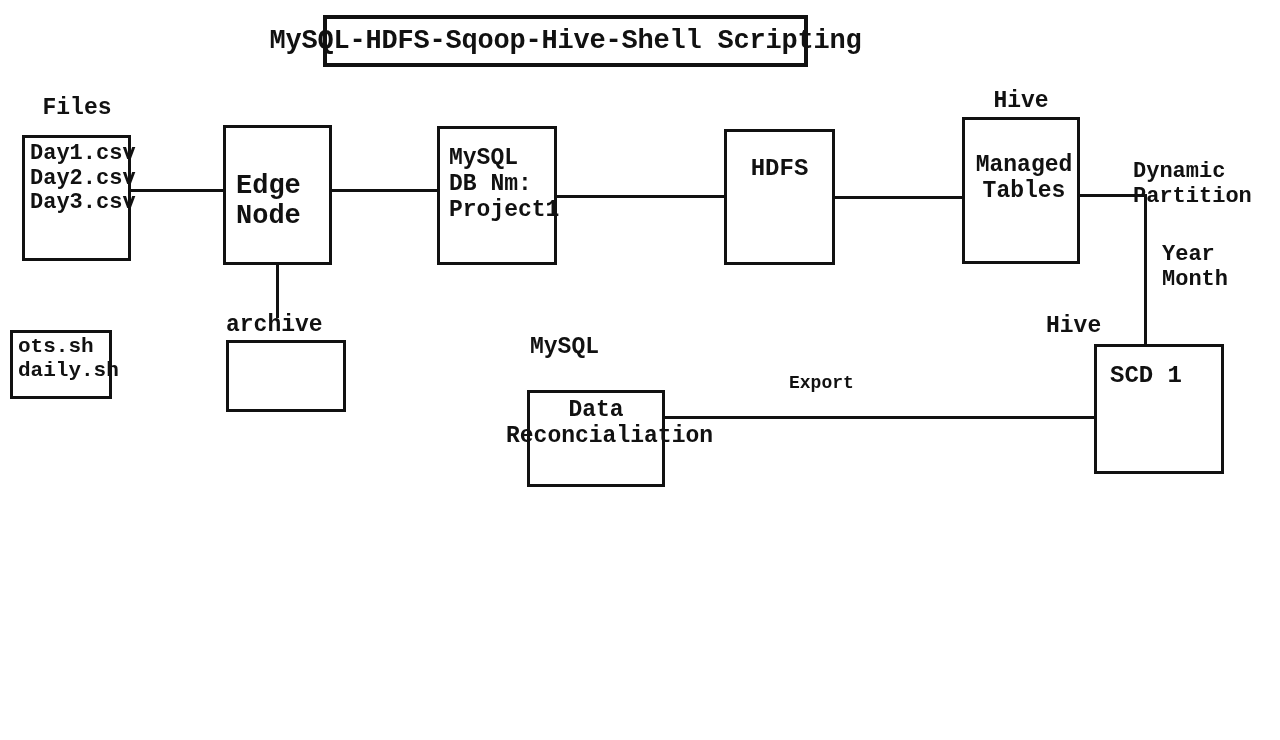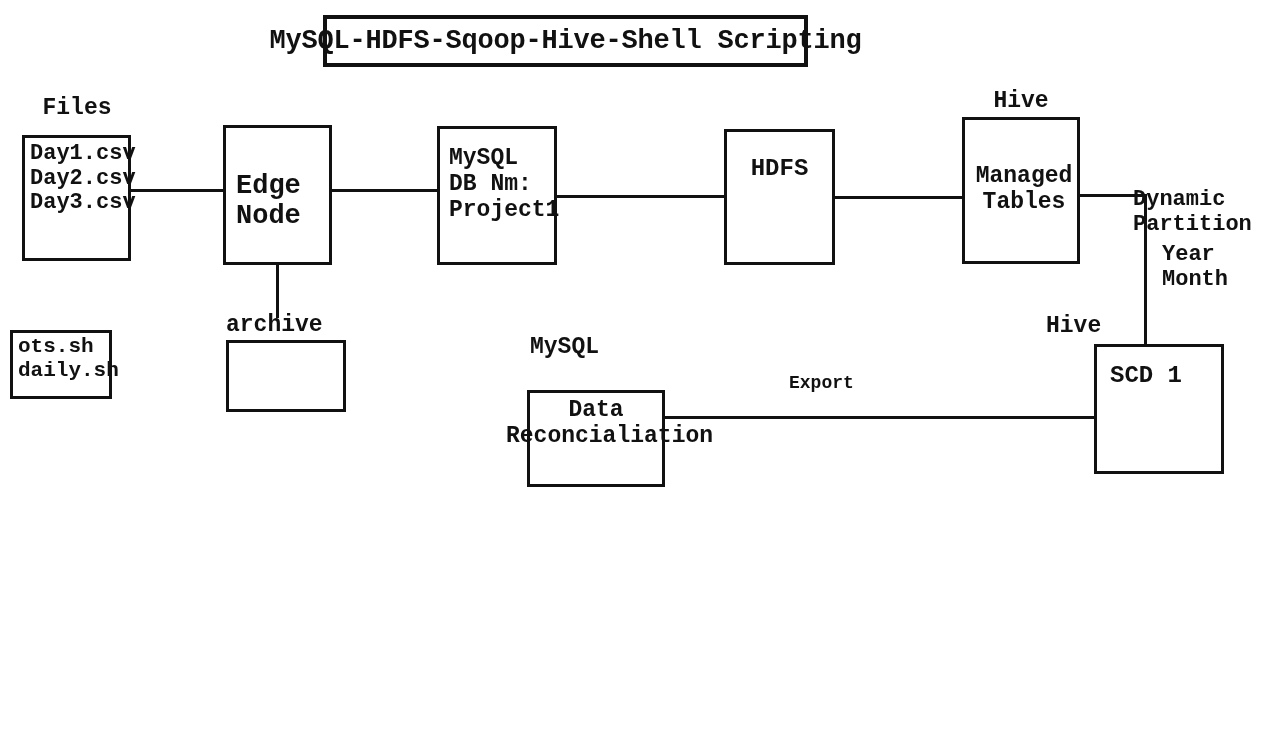--- a/index.html
+++ b/index.html
@@ -108,27 +108,27 @@
   <div class="line-h" style="left:556px; top:195px; width:170px;"></div>
 
   <div class="box" style="left:724px; top:129px; width:111px; height:136px;"></div>
   <div class="box-text centered" style="left:724px; top:156px; width:111px; font-size:24px;">HDFS</div>
 
   <div class="line-h" style="left:834px; top:196px; width:130px;"></div>
 
   <div class="label centered" style="left:962px; top:89px; width:118px; font-size:23px;">Hive</div>
 
   <div class="box" style="left:962px; top:117px; width:118px; height:147px;"></div>
-  <div class="box-text centered" style="left:962px; top:164px; width:124px; font-size:23px;">Managed
+  <div class="box-text centered" style="left:962px; top:153px; width:124px; font-size:23px;">Managed
 Tables</div>
 
   <div class="line-h" style="left:1079px; top:194px; width:68px;"></div>
   <div class="line-v" style="left:1144px; top:194px; width:3px; height:150px;"></div>
 
-  <div class="label" style="left:1133px; top:188px; font-size:22px;">Dynamic
+  <div class="label" style="left:1133px; top:160px; font-size:22px;">Dynamic
 Partition</div>
 
   <div class="label" style="left:1162px; top:243px; font-size:22px;">Year
 Month</div>
 
   <div class="label" style="left:1046px; top:314px; font-size:23px;">Hive</div>
 
   <div class="box" style="left:1094px; top:344px; width:130px; height:130px;"></div>
   <div class="box-text" style="left:1110px; top:363px; width:118px; font-size:24px;">SCD 1</div>
 

